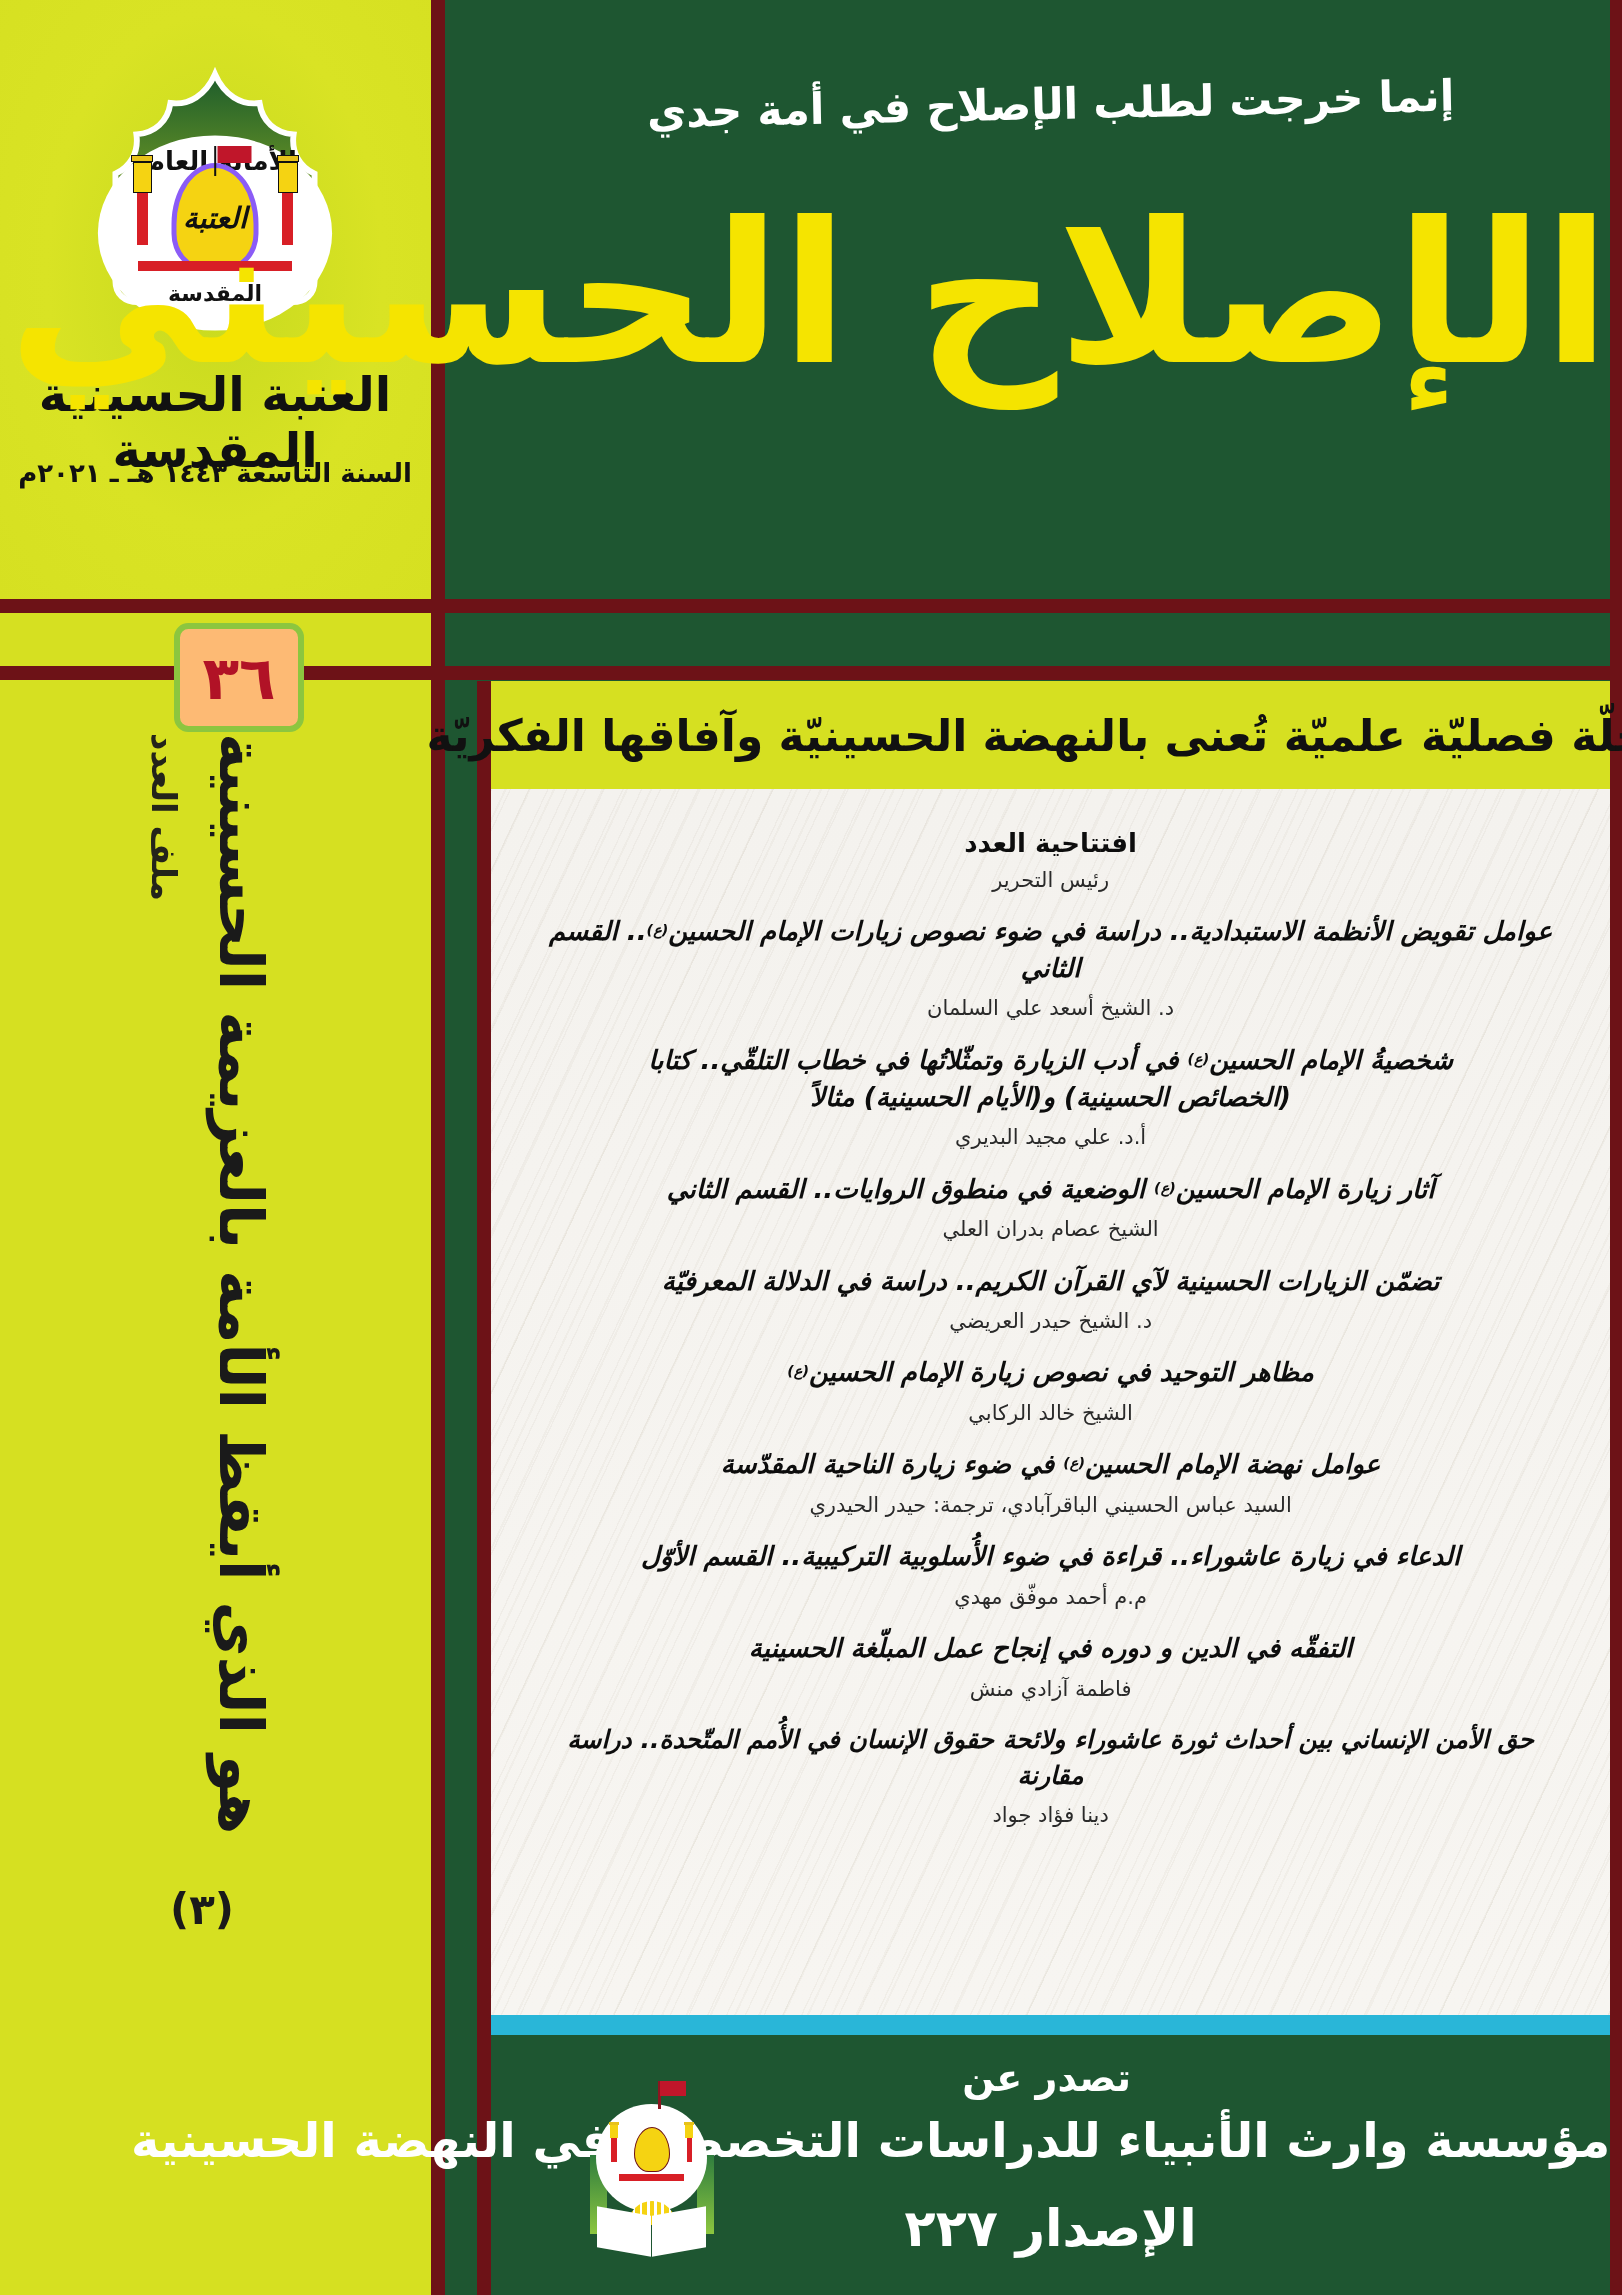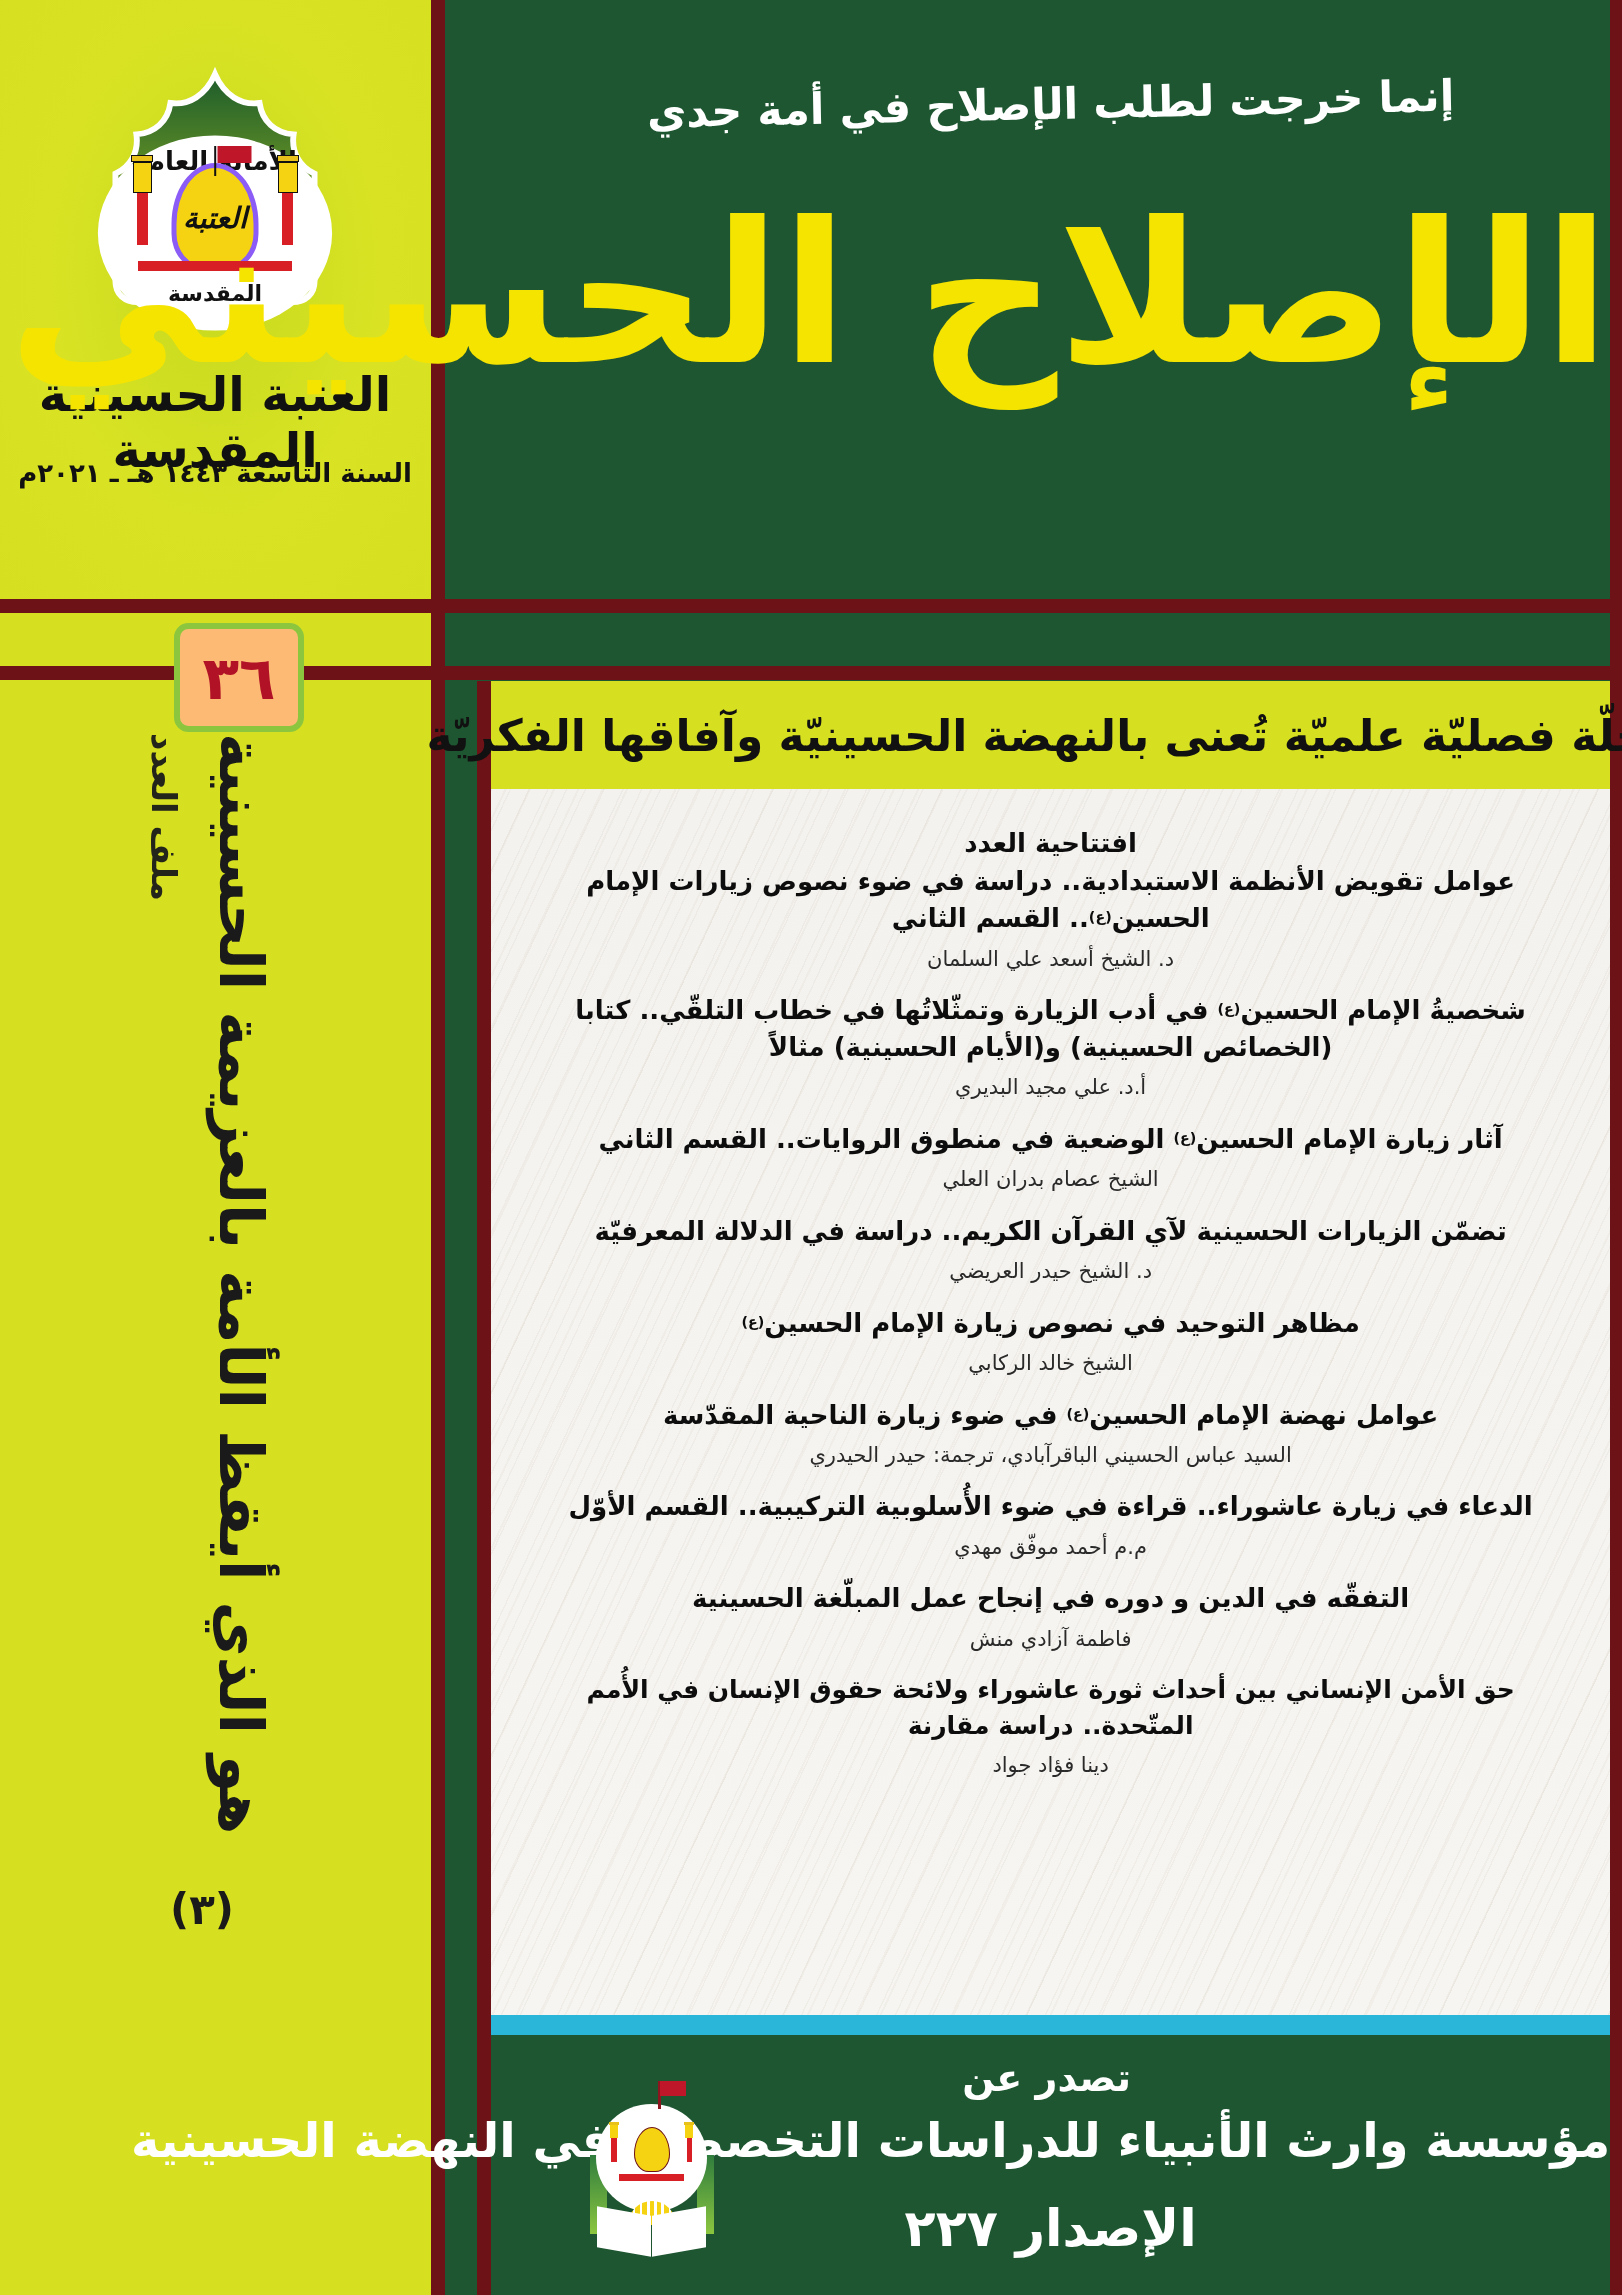--- a/index.html
+++ b/index.html
@@ -168,20 +168,21 @@
       linear-gradient(#f4f2ee,#f7f5f1);
     padding:39px 46px 26px 46px;
     box-sizing:border-box;
     overflow:hidden;
   }
   .toc-entry{margin-bottom:2.6px;}
   .toc-title{
     text-align:center;color:#0d0d0d;
     font-size:26px;font-weight:bold;line-height:1.42;
     padding:0 6.5px;
+    font-style:italic;
   }
   .toc-title.small{font-size:25px;}
   .toc-author{
     text-align:center;color:#2a2a2a;
     font-size:21px;font-weight:normal;line-height:1.5;
     margin-top:6.5px;margin-bottom:17px;
   }
   .toc-head{
     text-align:center;color:#0d0d0d;
     font-size:26px;font-weight:bold;letter-spacing:2.6px;
@@ -325,20 +326,21 @@
   </div>
 
   <div class="subtitle-bar">
     <span>مجلّة فصليّة علميّة تُعنى بالنهضة الحسينيّة وآفاقها الفكريّة</span>
   </div>
 
   <div class="toc-panel">
 
     <div class="toc-entry">
       <div class="toc-head">افتتاحية العدد</div>
+      <div class="toc-author">رئيس التحرير</div>
     </div>
 
     <div class="toc-entry">
       <div class="toc-title"><span>عوامل تقويض الأنظمة الاستبدادية.. دراسة في ضوء نصوص زيارات الإمام الحسين</span><span class="as">(ع)</span><span>.. القسم الثاني</span></div>
       <div class="toc-author">د. الشيخ أسعد علي السلمان</div>
     </div>
 
     <div class="toc-entry">
       <div class="toc-title"><span>شخصيةُ الإمام الحسين</span><span class="as">(ع)</span><span> في أدب الزيارة وتمثّلاتُها في خطاب التلقّي.. كتابا</span></div>
       <div class="toc-title">(الخصائص الحسينية) و(الأيام الحسينية) مثالاً</div>

